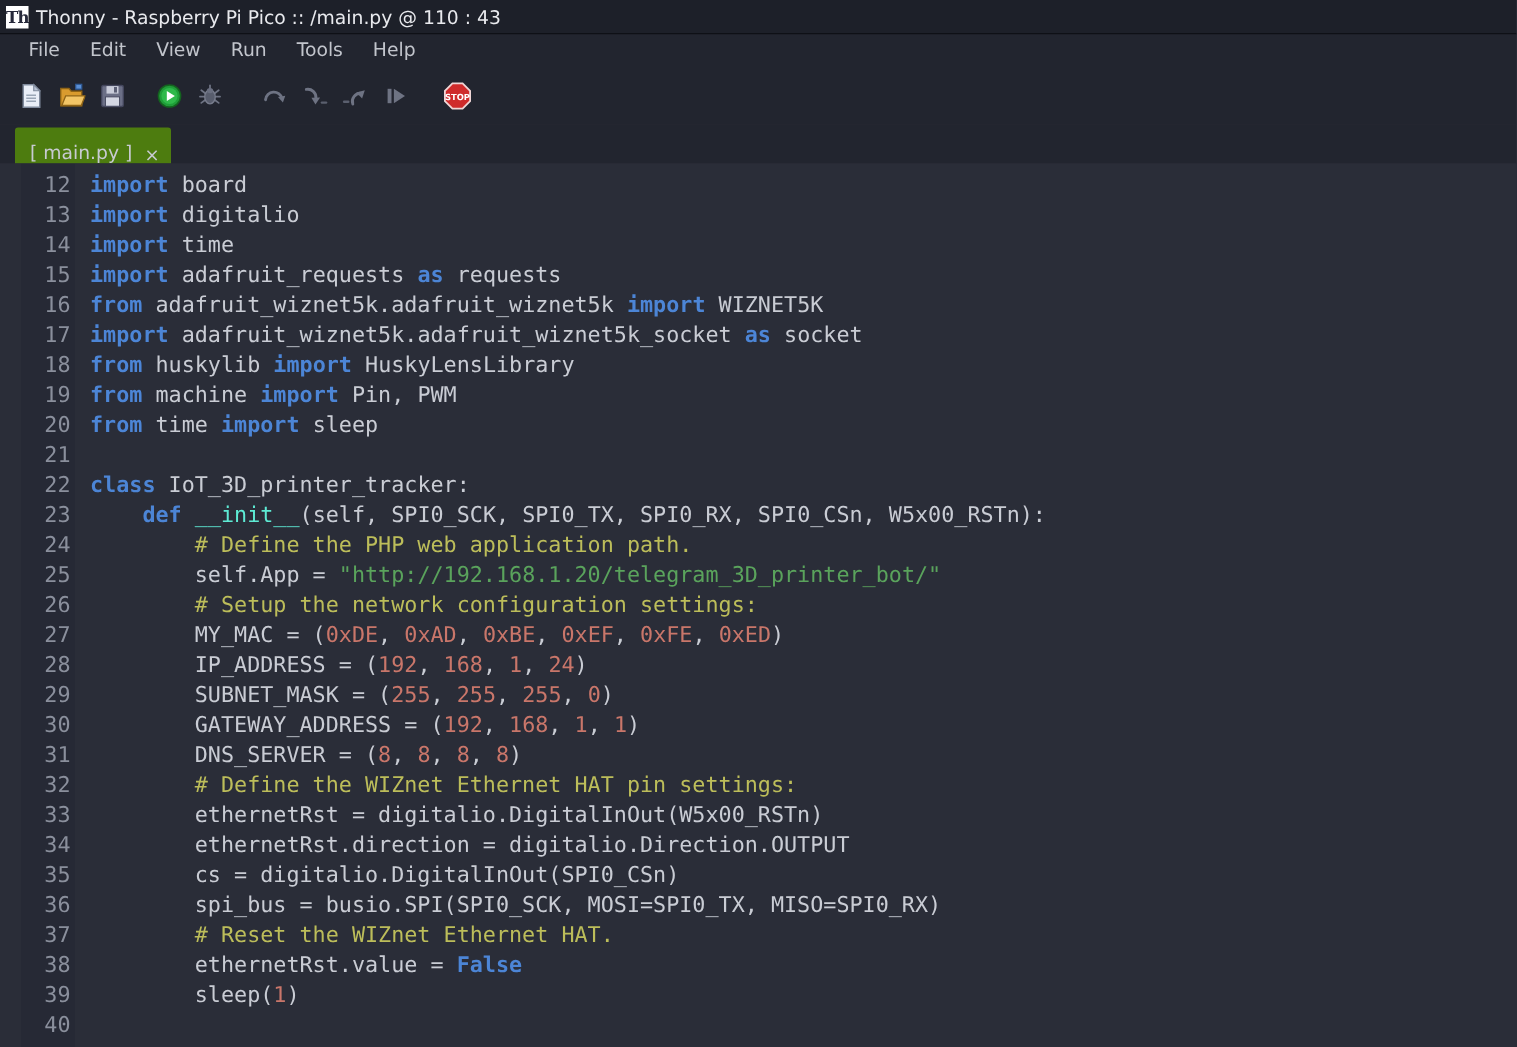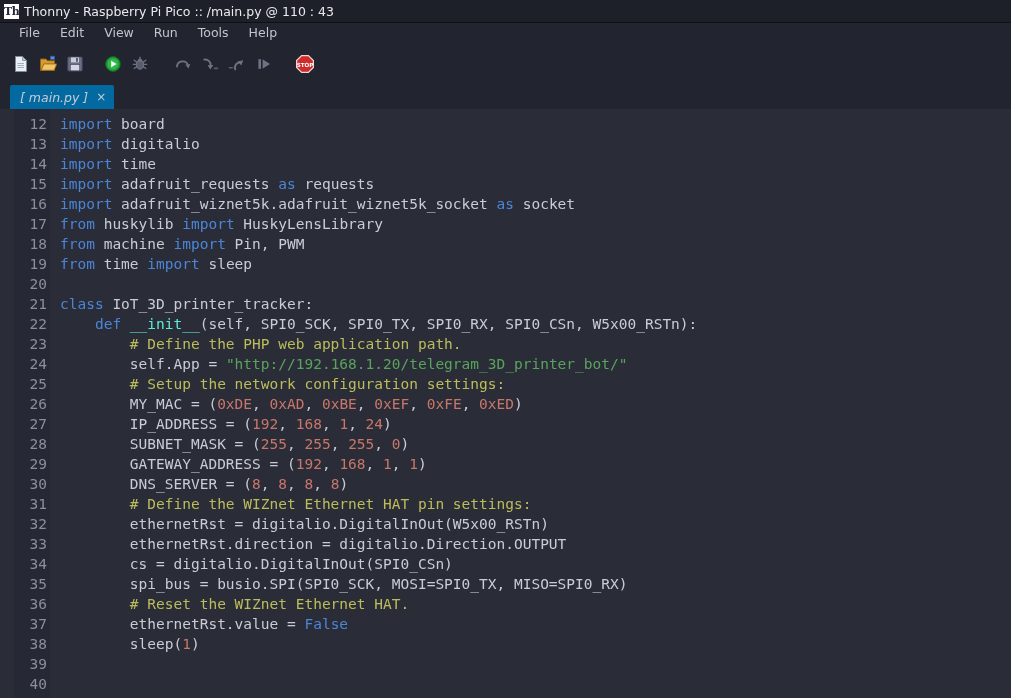--- a/index.html
+++ b/index.html
@@ -88,27 +88,26 @@
   
   .tabbar {
     height: 26px;
     background: #22252f;
     display: flex;
     align-items: flex-end;
     padding-left: 10px;
     box-sizing: border-box;
   }
   .tab {
-    background: #0369a1;
+    background: #4d7c0f;
     height: 24px;
     display: flex;
-    align-items: center;
+    align-items: flex-end;
     padding: 0 8px 0 10px;
     border-radius: 2px 2px 0 0;
-    font-style: italic;
   }
   .tab-label {
     color: #c8cbd2;
     font-size: 12.5px;
     white-space: nowrap;
   }
   .tab-close {
     color: #c8cbd2;
     font-size: 12px;
     margin-left: 8px;
@@ -153,21 +152,21 @@
     overflow: hidden;
   }
   .code .line {
     font-family: "DejaVu Sans Mono", monospace;
     font-size: 14.5px;
     line-height: 20px;
     height: 20px;
     white-space: pre;
     color: #d4d7de;
   }
-  .tok-kw  { color: #4c85d6; font-weight: normal; }
+  .tok-kw  { color: #4c85d6; font-weight: bold; }
   .tok-str { color: #5aa35c; }
   .tok-com { color: #bcbd5a; }
   .tok-num { color: #c9766a; }
   .tok-def { color: #5eead4; }
   .tok-txt { color: #c9ccd4; }
 </style>
 </head>
 <body>
 
 <div class="titlebar">
@@ -336,20 +335,21 @@
       <div class="ln">37</div>
       <div class="ln">38</div>
       <div class="ln">39</div>
       <div class="ln">40</div>
     </div>
   <div class="code" id="code">
       <div class="line"><span class="tok-kw">import</span><span class="tok-txt"> board</span></div>
       <div class="line"><span class="tok-kw">import</span><span class="tok-txt"> digitalio</span></div>
       <div class="line"><span class="tok-kw">import</span><span class="tok-txt"> time</span></div>
       <div class="line"><span class="tok-kw">import</span><span class="tok-txt"> adafruit_requests </span><span class="tok-kw">as</span><span class="tok-txt"> requests</span></div>
+      <div class="line"><span class="tok-kw">from</span><span class="tok-txt"> adafruit_wiznet5k.adafruit_wiznet5k </span><span class="tok-kw">import</span><span class="tok-txt"> WIZNET5K</span></div>
       <div class="line"><span class="tok-kw">import</span><span class="tok-txt"> adafruit_wiznet5k.adafruit_wiznet5k_socket </span><span class="tok-kw">as</span><span class="tok-txt"> socket</span></div>
       <div class="line"><span class="tok-kw">from</span><span class="tok-txt"> huskylib </span><span class="tok-kw">import</span><span class="tok-txt"> HuskyLensLibrary</span></div>
       <div class="line"><span class="tok-kw">from</span><span class="tok-txt"> machine </span><span class="tok-kw">import</span><span class="tok-txt"> Pin, PWM</span></div>
       <div class="line"><span class="tok-kw">from</span><span class="tok-txt"> time </span><span class="tok-kw">import</span><span class="tok-txt"> sleep</span></div>
       <div class="line">&nbsp;</div>
       <div class="line"><span class="tok-kw">class</span><span class="tok-txt"> IoT_3D_printer_tracker:</span></div>
       <div class="line"><span class="tok-txt">    </span><span class="tok-kw">def</span><span class="tok-def"> __init__</span><span class="tok-txt">(self, SPI0_SCK, SPI0_TX, SPI0_RX, SPI0_CSn, W5x00_RSTn):</span></div>
       <div class="line"><span class="tok-com">        # Define the PHP web application path.</span></div>
       <div class="line"><span class="tok-txt">        self.App = </span><span class="tok-str">"http://192.168.1.20/telegram_3D_printer_bot/"</span></div>
       <div class="line"><span class="tok-com">        # Setup the network configuration settings:</span></div>

